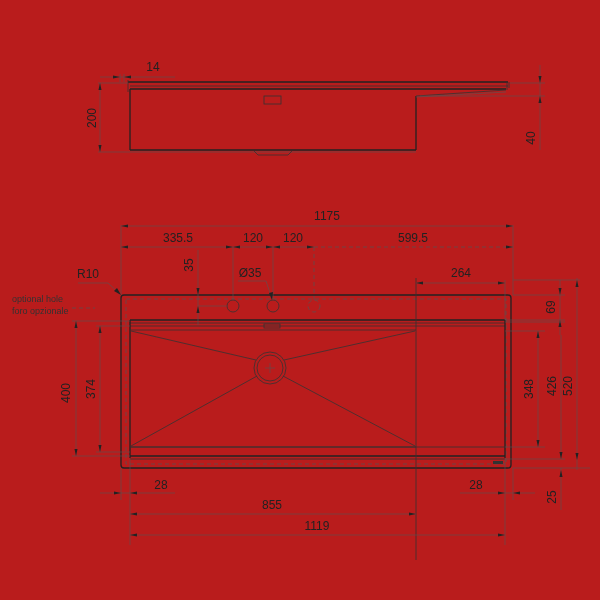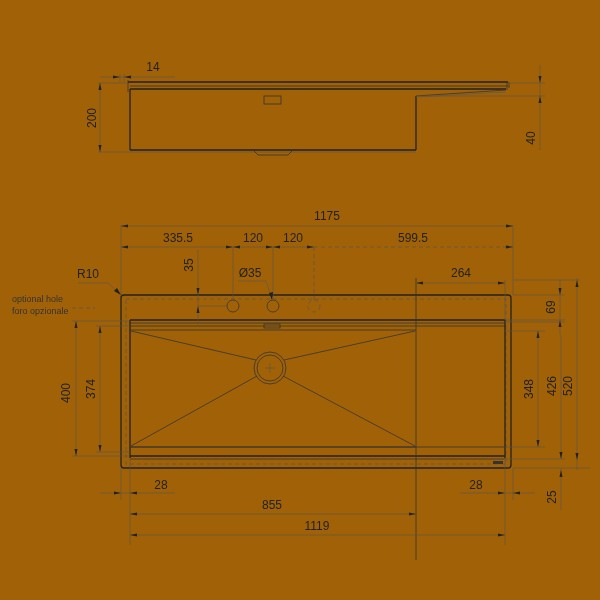--- a/index.html
+++ b/index.html
@@ -1,16 +1,16 @@
 <!DOCTYPE html>
 <html><head>
 <meta charset="utf-8">
 <style>
   html, body { margin:0; padding:0; background:#ffffff; }
-  #canvas { position:relative; width:600px; height:600px; overflow:hidden; background:#a16207; font-family:"Liberation Sans", sans-serif; }
+  #canvas { position:relative; width:600px; height:600px; overflow:hidden; background:#b91c1c; font-family:"Liberation Sans", sans-serif; }
   svg { position:absolute; left:0; top:0; }
   .dim { font-family:"Liberation Sans", sans-serif; font-size:12px; fill:#222; }
   .note { font-family:"Liberation Sans", sans-serif; font-size:9px; fill:#333; }
   .ln { stroke:#333; stroke-width:0.8; fill:none; }
   .thin { stroke:#555; stroke-width:0.6; fill:none; }
   .thick { stroke:#222; stroke-width:1.3; fill:none; }
   .dash { stroke:#555; stroke-width:0.7; fill:none; stroke-dasharray:4 3; }
   .arr { fill:#222; }
 </style>
 </head>

